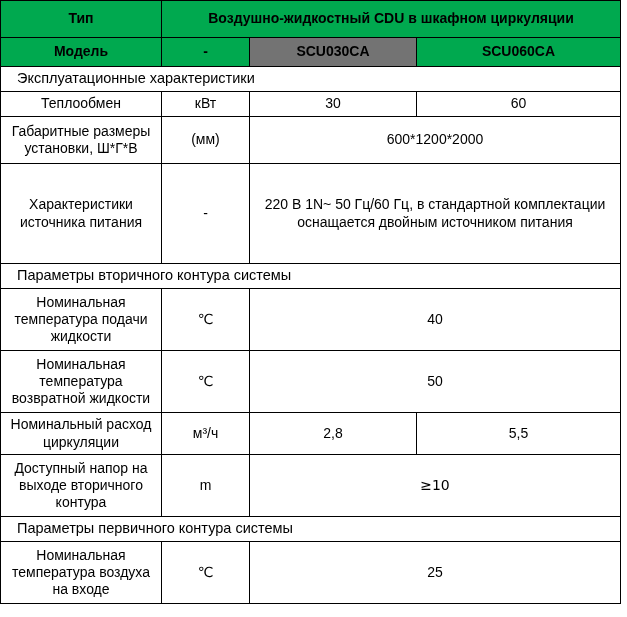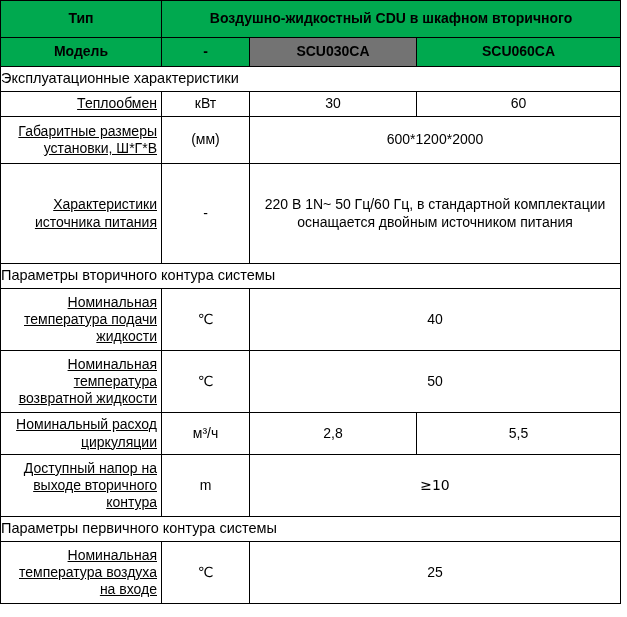--- a/index.html
+++ b/index.html
@@ -44,27 +44,26 @@
     font-size: 15px;
   }
   .hdr-type { font-size: 15.5px; }
   .hdr-title { font-size: 15.5px; }
   .hdr-model { font-size: 15.5px; }
 
   
   .section-row td {
     text-align: left;
     font-size: 14.5px;
-    padding: 2px 0;
+    padding: 2px 16px;
   }
 
   .label-cell {
-    text-align: right;
+    text-align: center;
     padding-left: 3px;
-    text-decoration: underline;
   }
   .unit-cell {
     text-align: center;
   }
   .val-cell {
     text-align: center;
   }
   .temp-glyph {
     font-family: "DejaVu Sans", sans-serif;
     font-size: 13px;
@@ -91,21 +90,21 @@
   <colgroup>
     <col class="c-name">
     <col class="c-unit">
     <col class="c-v1">
     <col class="c-v2">
   </colgroup>
   <tbody>
 
     <tr class="r-h1">
       <td class="hdr hdr-type" style="background-color: rgb(0, 169, 79);">Тип</td>
-      <td class="hdr hdr-title" colspan="3" style="background-color: rgb(0, 169, 79);">Воздушно-жидкостный CDU в шкафном вторичного</td>
+      <td class="hdr hdr-title" colspan="3" style="background-color: rgb(0, 169, 79);">Воздушно-жидкостный CDU в шкафном циркуляции</td>
     </tr>
 
     <tr class="r-h2">
       <td class="hdr hdr-model" style="background-color: rgb(0, 169, 79);">Модель</td>
       <td class="hdr hdr-model" style="background-color: rgb(0, 169, 79);">-</td>
       <td class="hdr hdr-model" style="background-color: #737373;">SCU030CA</td>
       <td class="hdr hdr-model" style="background-color: rgb(0, 169, 79);">SCU060CA</td>
     </tr>
 
     <tr class="r-sec section-row">

